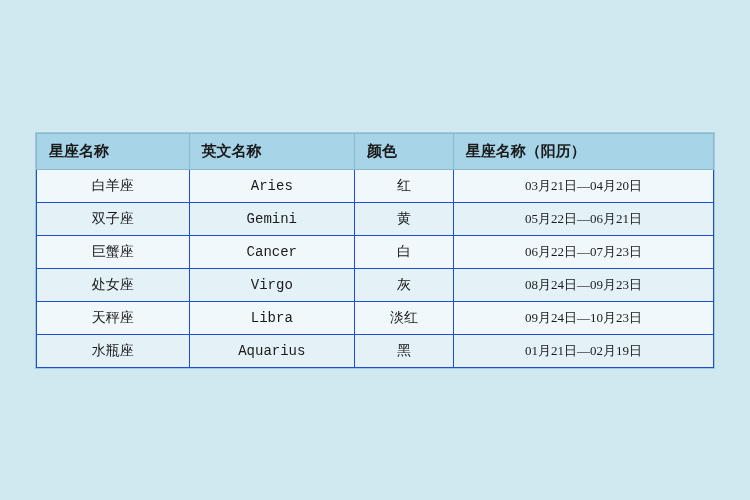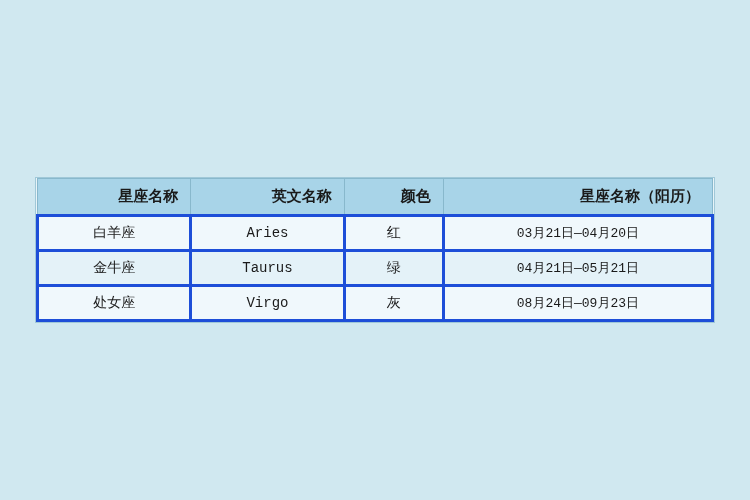--- a/index.html
+++ b/index.html
@@ -30,48 +30,48 @@
       border-collapse: collapse;
     }
 
     thead tr {
       background-color: #a8d4e8;
     }
 
     thead th {
       border: 1px solid #88b8cc;
       padding: 8px 12px;
-      text-align: right;
+      text-align: left;
       font-weight: bold;
       color: #1a1a1a;
       font-size: 15px;
     }
 
     tbody tr {
       background-color: #f0f8fc;
     }
 
     tbody tr:nth-child(even) {
       background-color: #e4f2f8;
     }
 
     tbody td {
-      border: 3px solid #1d4ed8;
+      border: 1px solid #1d4ed8;
       padding: 7px 12px;
       text-align: center;
       color: #1a1a1a;
       font-size: 14px;
     }
 
     tbody td:nth-child(2) {
       font-family: Liberation Mono, monospace;
     }
 
     tbody td:nth-child(4) {
-      font-family: Liberation Mono, monospace;
+      font-family: Liberation Serif, serif;
       font-size: 13px;
     }
   </style>
 </head>
 <body>
 
 <div class="table-container">
   <table>
     <thead>
       <tr>
@@ -82,26 +82,44 @@
       </tr>
     </thead>
     <tbody id="table-body">
     <tr>
           <td>白羊座</td>
           <td>Aries</td>
           <td>红</td>
           <td>03月21日—04月20日</td>
         </tr>
         <tr>
-          <td>金牛座</td>
-          <td>Taurus</td>
-          <td>绿</td>
-          <td>04月21日—05月21日</td>
+          <td>双子座</td>
+          <td>Gemini</td>
+          <td>黄</td>
+          <td>05月22日—06月21日</td>
+        </tr>
+        <tr>
+          <td>巨蟹座</td>
+          <td>Cancer</td>
+          <td>白</td>
+          <td>06月22日—07月23日</td>
         </tr>
         <tr>
           <td>处女座</td>
           <td>Virgo</td>
           <td>灰</td>
           <td>08月24日—09月23日</td>
         </tr>
+        <tr>
+          <td>天秤座</td>
+          <td>Libra</td>
+          <td>淡红</td>
+          <td>09月24日—10月23日</td>
+        </tr>
+        <tr>
+          <td>水瓶座</td>
+          <td>Aquarius</td>
+          <td>黑</td>
+          <td>01月21日—02月19日</td>
+        </tr>
       </tbody>
   </table>
 </div>
 
 </body></html>

